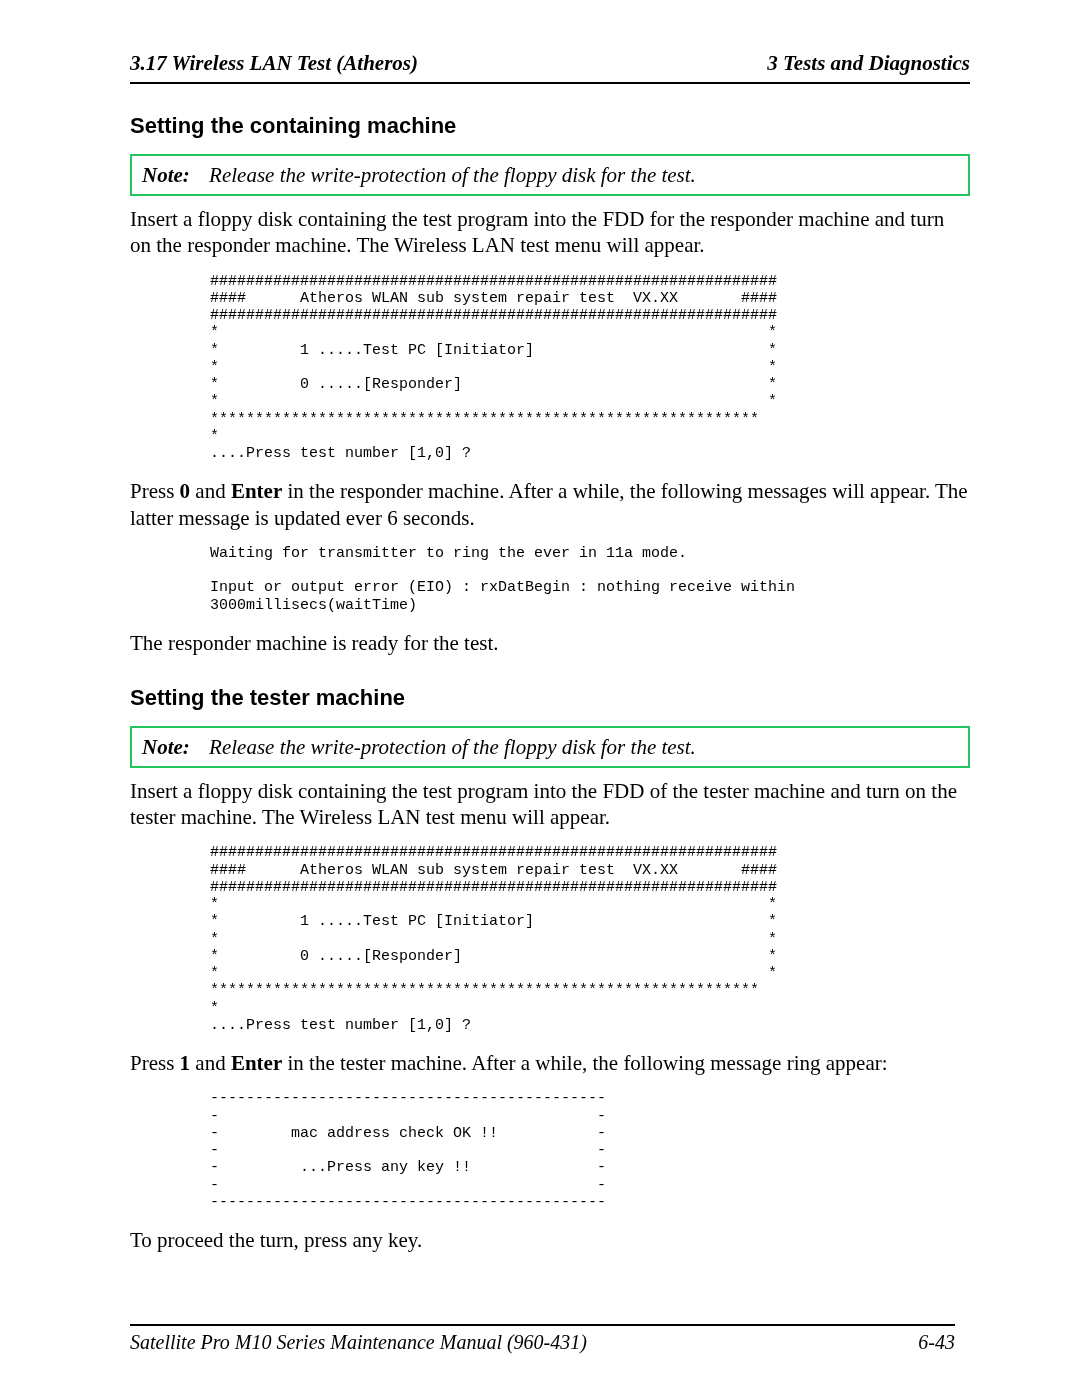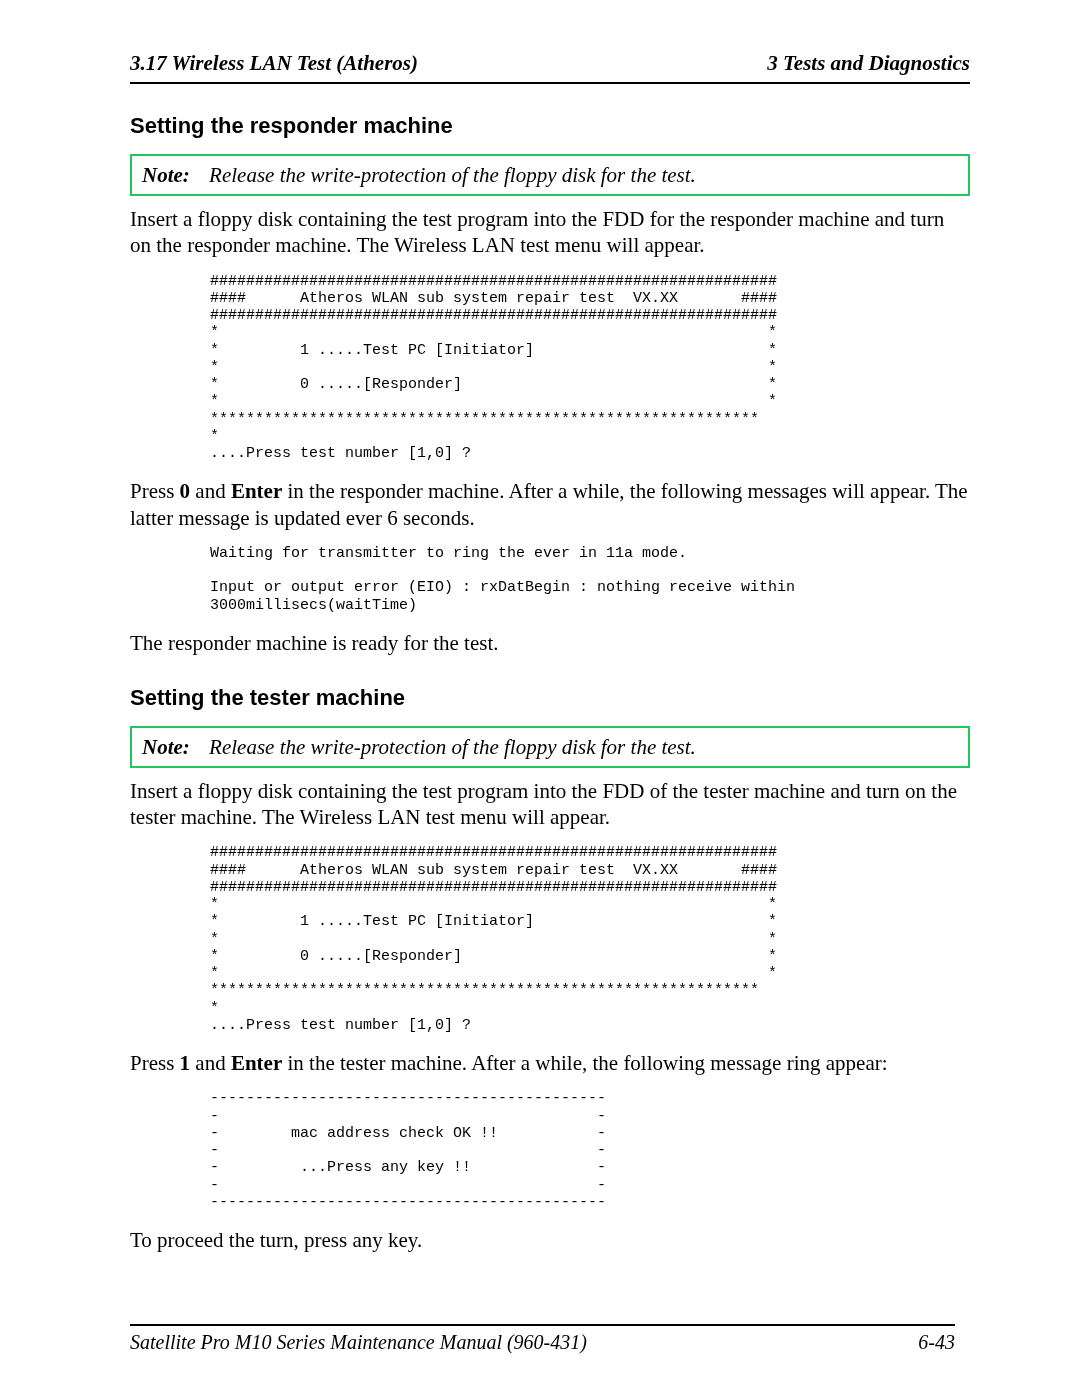--- a/index.html
+++ b/index.html
@@ -83,21 +83,21 @@
 </head>
 <body>
 <div class="page">
 
   <div class="header-row">
     <span>3.17  Wireless LAN Test  (Atheros)</span>
     <span>3   Tests and Diagnostics</span>
   </div>
   <hr class="rule">
 
-  <div class="section-title">Setting the responder machine</div>
+  <div class="section-title">Setting the containing machine</div>
 
   <div class="note-box">
     <span class="note-label">Note:</span>
     <span class="note-text">Release the write-protection of the floppy disk for the test.</span>
   </div>
 
   <p class="body">Insert a floppy disk containing the test program into the FDD for the responder machine and turn on the responder machine. The Wireless LAN test menu will appear.</p>
 
   <pre class="code">###############################################################
 ####      Atheros WLAN sub system repair test  VX.XX       ####

